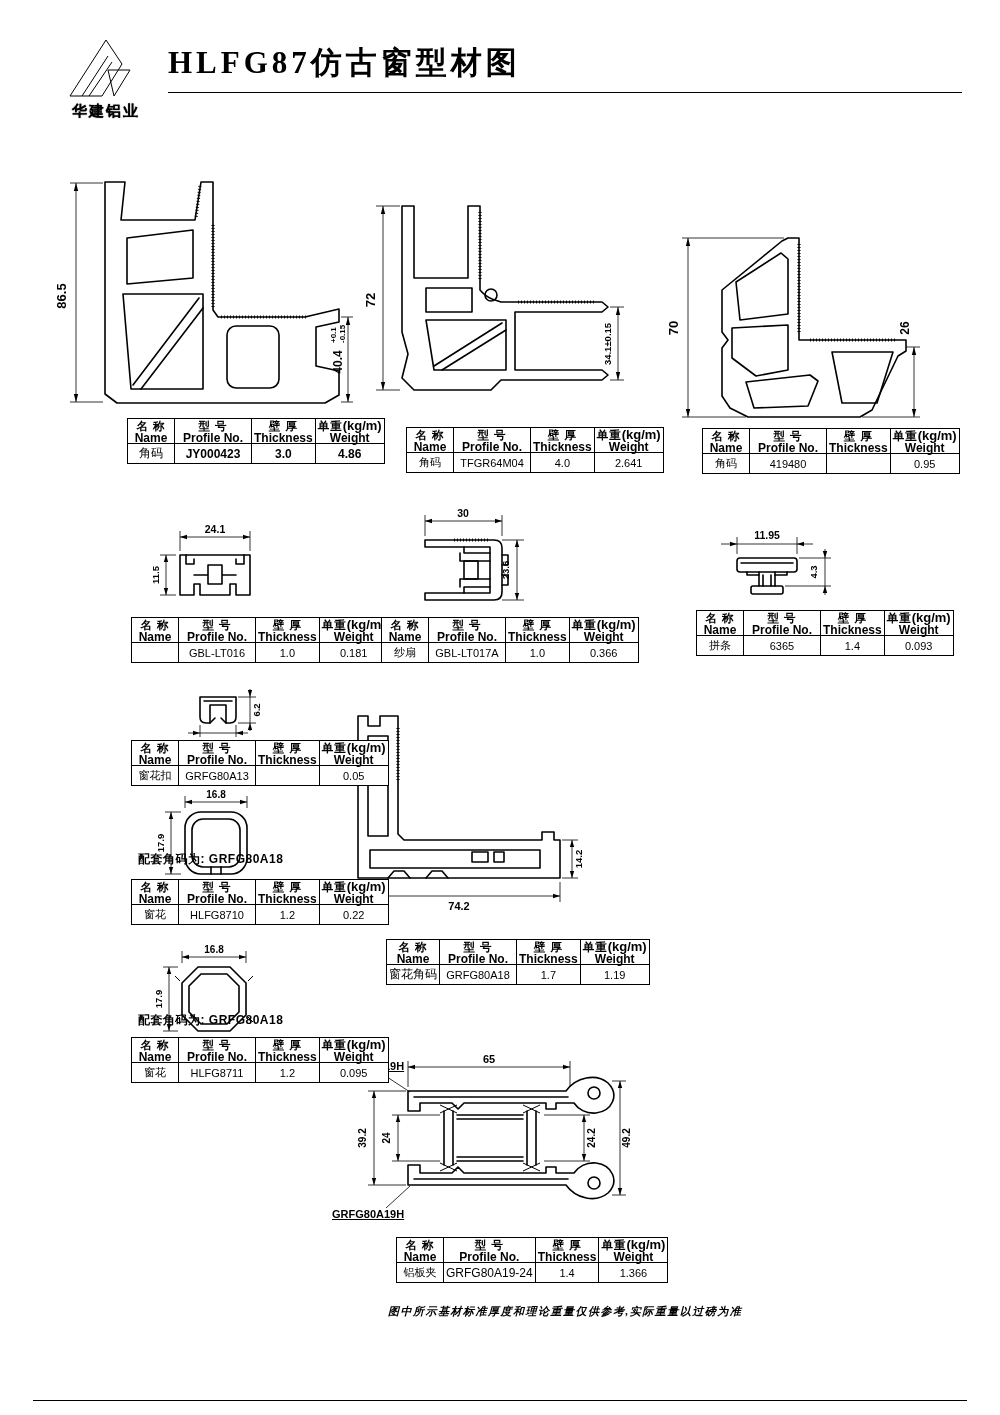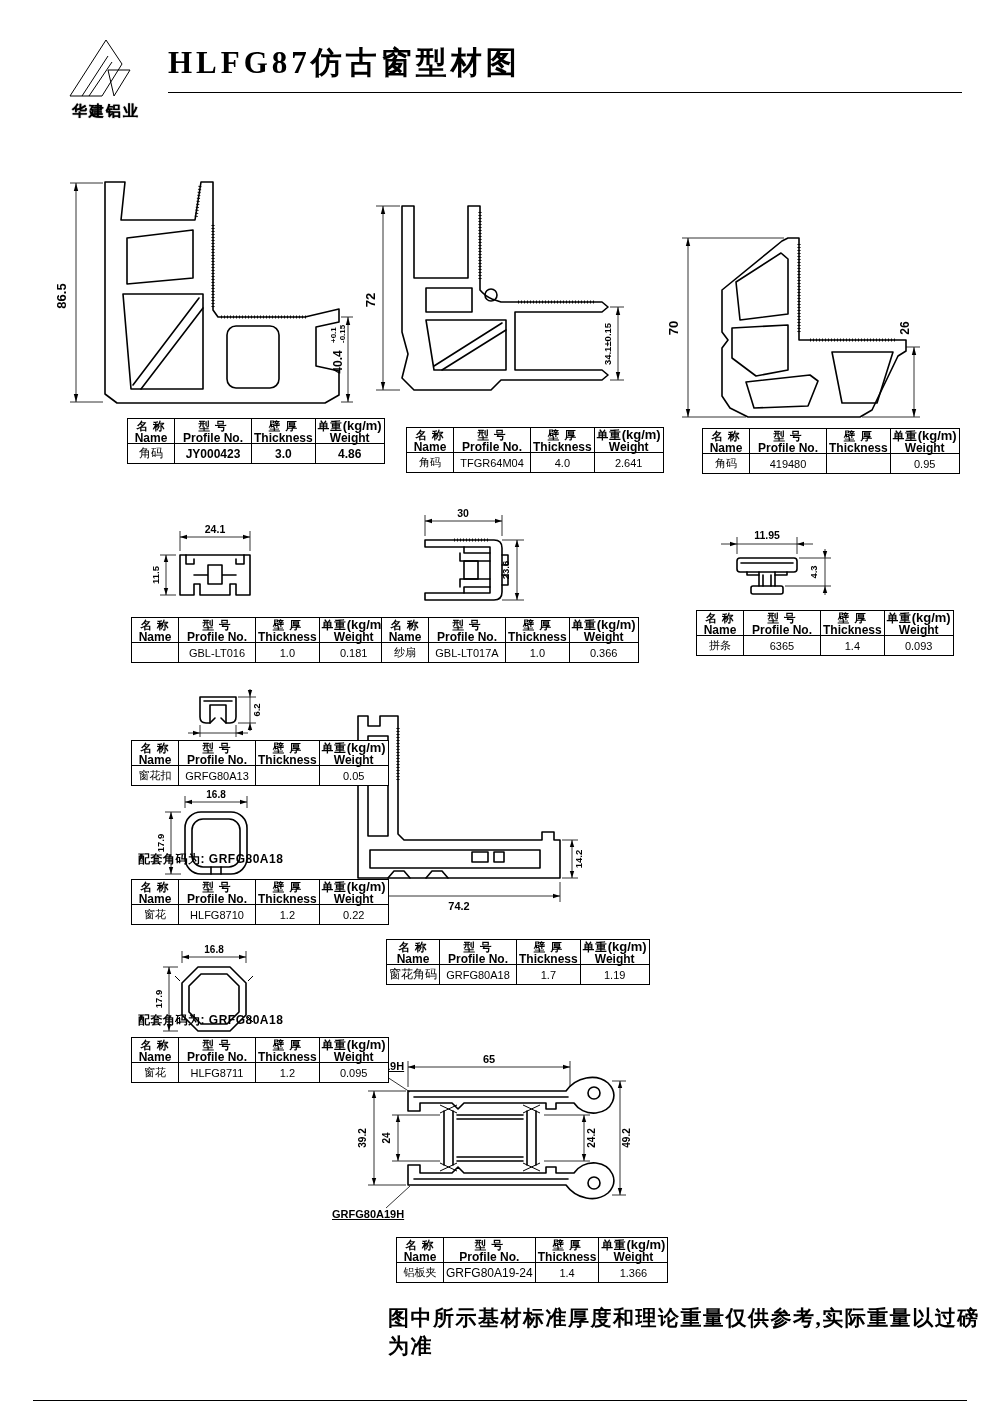--- a/index.html
+++ b/index.html
@@ -30,21 +30,21 @@
   .spec .en{font-size:12px;line-height:10px;white-space:nowrap;}
   .spec .unit{font-size:13px;letter-spacing:0;}
   .spec tr.dt td{font-size:11px;height:19px;white-space:nowrap;}
   .spec.b1 tr.dt td{font-weight:bold;font-size:12px;}
   .spec tr.dt td.small{font-size:12px;}
   
   .mate-note{font-size:12px;font-weight:bold;letter-spacing:.5px;white-space:nowrap;}
   .callout{font-size:11px;font-weight:bold;text-decoration:underline;white-space:nowrap;}
   
   .footer-note{left:388px;top:1304px;font-family:"Liberation Serif",serif;
-               font-weight:600;font-size:21px;letter-spacing:1.5px;}
+               font-style:italic;font-weight:600;font-size:11px;letter-spacing:1.5px;}
   .footer-line{left:33px;top:1400px;width:934px;border-top:1.2px solid #000;height:0;}
 </style>
 </head>
 <body>
 
 <div class="abs logo-wrap">
   <svg width="100" height="66" viewBox="0 0 100 66">
     <path class="thin" d="M14 62 L50 6 L66 30 L46 62 Z" stroke-width="3"></path>
     <path class="thin" d="M52 36 L74 36 L58 62 Z" stroke-width="3"></path>
     <path class="thin" d="M26 62 L52 22 M33 62 L56 28"></path>

